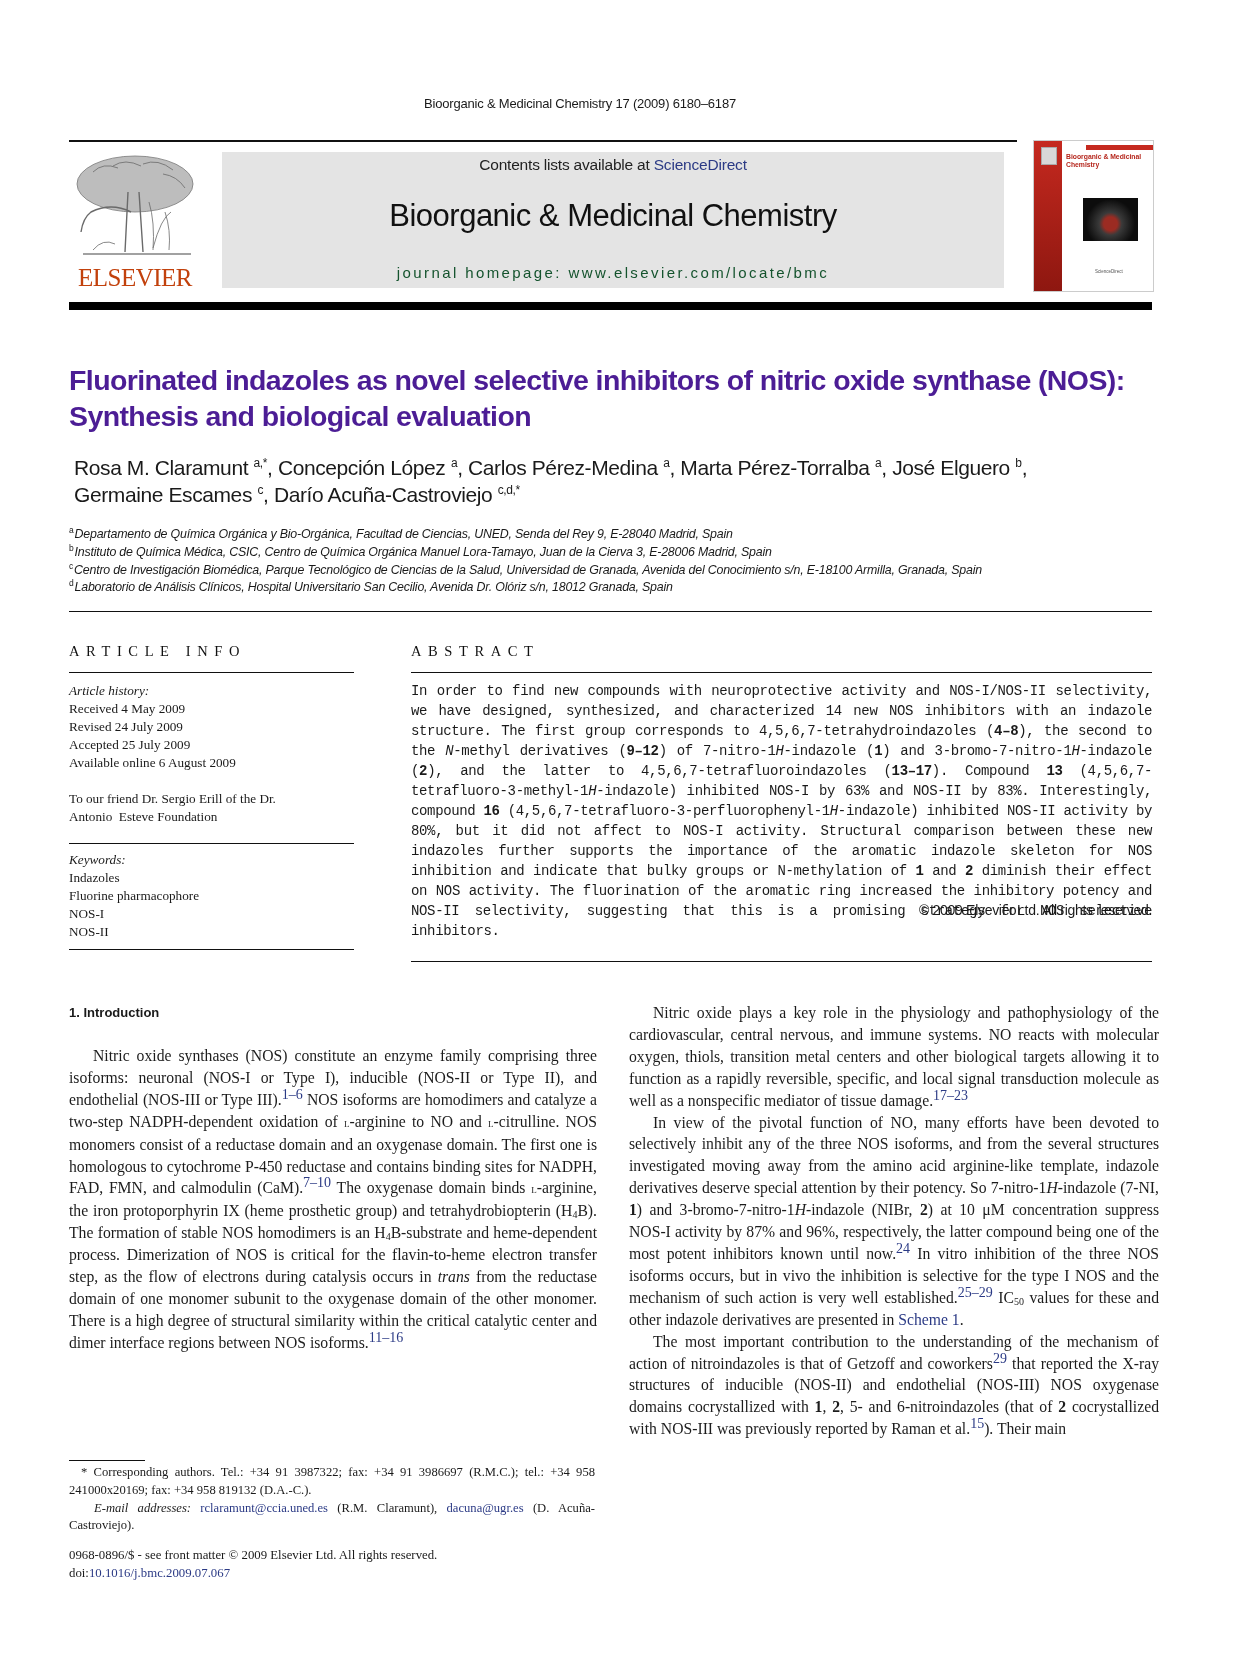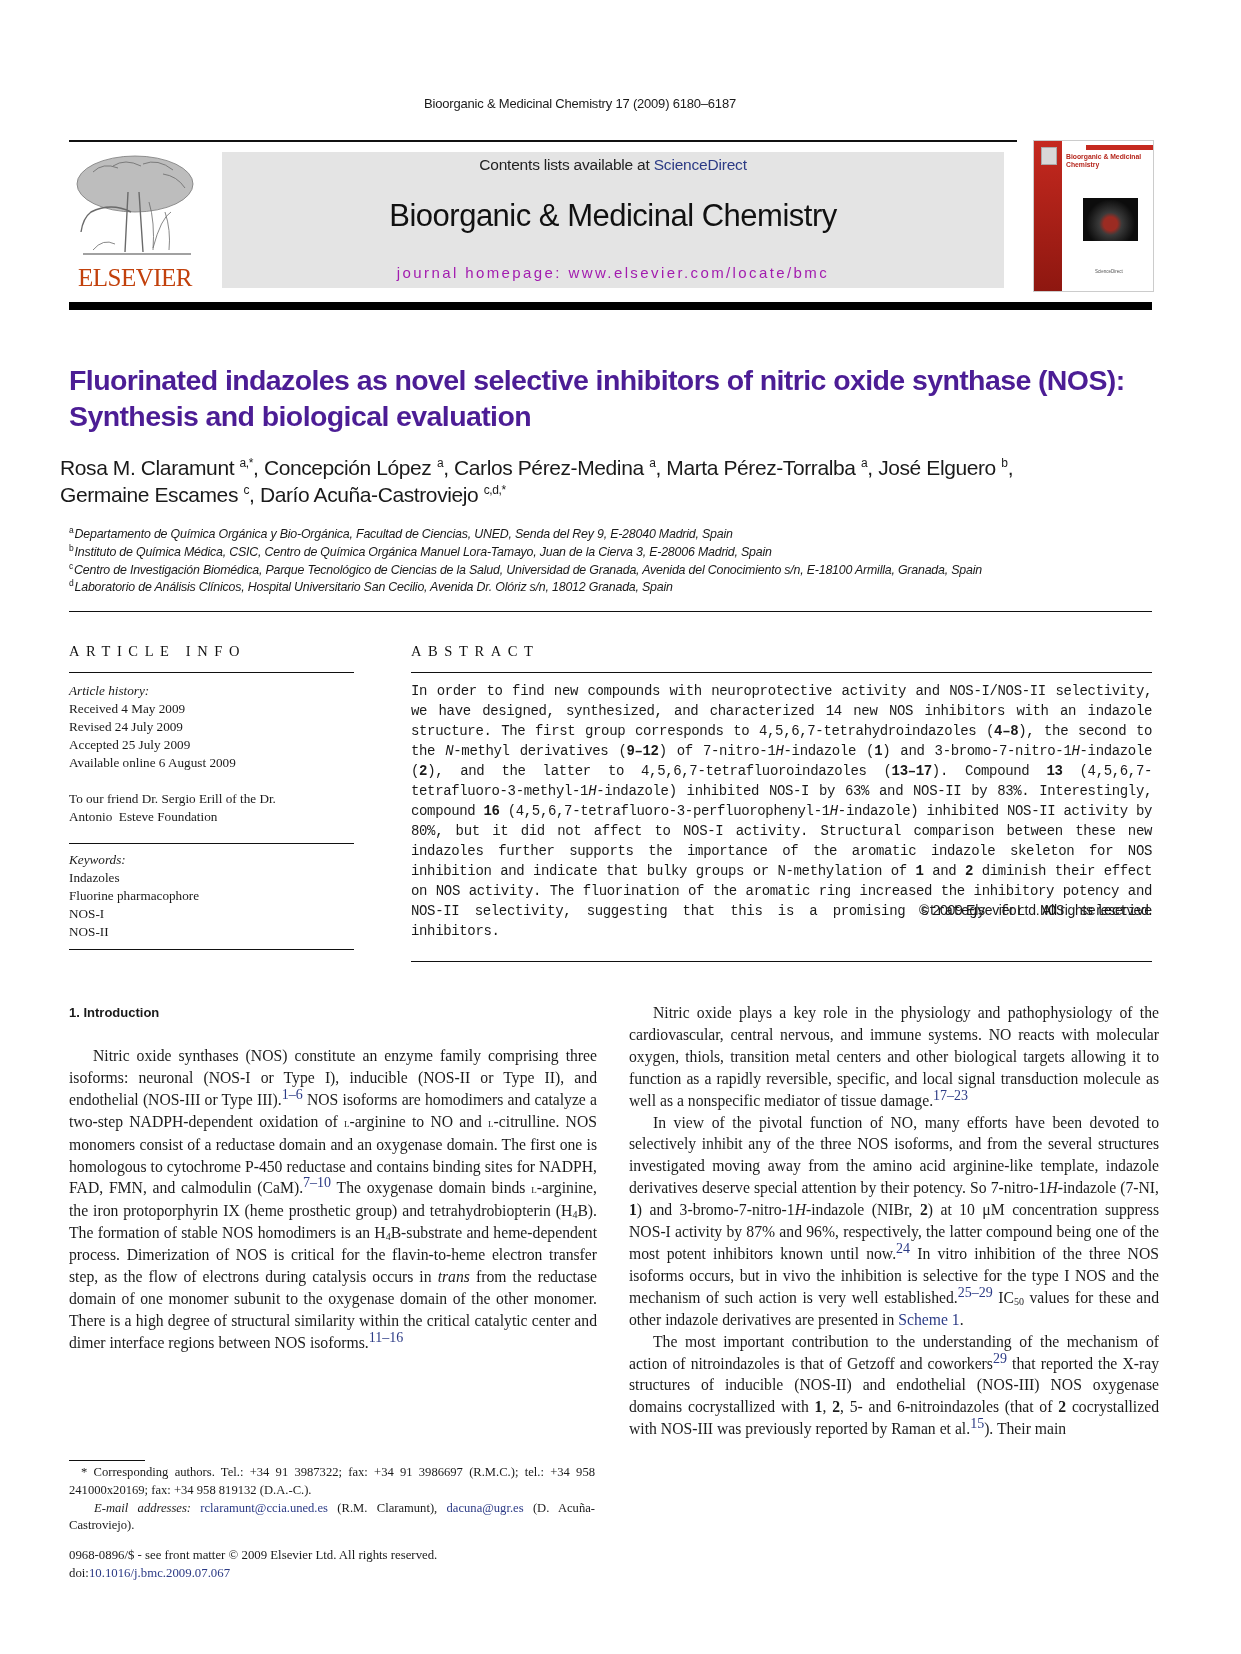--- a/index.html
+++ b/index.html
@@ -14,34 +14,34 @@
   #running-head { left: 0; width: 1160px; top: 96px; text-align: center; font-size: 13px; }
   #top-rule { left: 69px; top: 140px; width: 948px; height: 1.5px; background: #111; }
   #logo { left: 69px; top: 152px; width: 132px; height: 140px; }
   #logo-tree { position: absolute; left: 4px; top: 0; width: 124px; height: 110px; }
   #logo-word { position: absolute; left: 0; top: 112px; width: 132px; text-align: center;
                font-family: "Liberation Serif", serif; font-size: 25px; color: #c2410c; letter-spacing: -0.5px; }
   #masthead { left: 222px; top: 152px; width: 782px; height: 136px; background: #e4e4e4; }
   #contents-line { position: absolute; top: 4px; width: 100%; text-align: center; font-size: 15.5px; color: #222; }
   #journal-name { position: absolute; top: 46px; width: 100%; text-align: center; font-size: 31px; color: #111;
                   font-family: "Liberation Sans", sans-serif; letter-spacing: -0.5px; }
-  #homepage { position: absolute; top: 112px; width: 100%; text-align: center; font-size: 15px; letter-spacing: 2.4px; color: #a21caf; }
+  #homepage { position: absolute; top: 112px; width: 100%; text-align: center; font-size: 15px; letter-spacing: 2.4px; color: #14532d; }
   #cover { left: 1033px; top: 140px; width: 119px; height: 150px; background: #fff; border: 1px solid #ccc; overflow: hidden; }
   #cover .spine { position: absolute; left: 0; top: 0; width: 28px; height: 100%; background: linear-gradient(#c5291f, #8e1710); }
   #cover .spine-logo { position: absolute; left: 7px; top: 6px; width: 14px; height: 16px; background: #d8d8d8; border: 1px solid #aaa; }
   #cover .bar { position: absolute; left: 52px; top: 4px; width: 67px; height: 5px; background: #c5291f; }
   #cover .ttl { position: absolute; left: 32px; top: 12px; width: 86px; font-family: "Liberation Sans", sans-serif; font-weight: bold; font-size: 6.8px; line-height: 8px; color: #b5261c; }
   #cover .pic { position: absolute; left: 49px; top: 57px; width: 55px; height: 43px; background: radial-gradient(circle at 50% 60%, #9b2b22 0 18%, #3a3a3a 30%, #0c0c0c 65%); }
   #cover .sd { position: absolute; left: 40px; top: 128px; width: 70px; text-align: center; font-family: "Liberation Sans", sans-serif; font-size: 4.5px; color: #555; }
   #thick-rule { left: 69px; top: 302px; width: 1083px; height: 8px; background: #000; }
 
   
   #title { left: 69px; top: 362px; width: 1090px; font-family: "Liberation Sans", sans-serif; font-weight: bold;
            font-size: 28.5px; line-height: 36px; color: #4c1d95; letter-spacing: -0.6px; }
-  #authors { left: 60px; top: 454px; width: 1090px; font-family: "Liberation Sans", sans-serif; font-size: 21px; line-height: 27px; letter-spacing: -0.4px; }
+  #authors { left: 74px; top: 454px; width: 1090px; font-family: "Liberation Sans", sans-serif; font-size: 21px; line-height: 27px; letter-spacing: -0.4px; }
   #authors sup { font-size: 12px; vertical-align: 8px; line-height: 0; }
   #affiliations { left: 69px; top: 526px; width: 1090px; font-family: "Liberation Sans", sans-serif; font-style: italic; font-size: 12.4px; line-height: 17.8px; letter-spacing: -0.2px; }
   #affiliations sup { font-size: 8.5px; font-style: normal; vertical-align: 5px; line-height: 0; margin-right: 1px; }
   #aff-rule { left: 69px; top: 611px; width: 1083px; height: 1.3px; background: #111; }
 
   
   .spaced-head { font-size: 14.5px; letter-spacing: 6.6px; color: #111; }
   #info-head { left: 69px; top: 643px; }
   #abs-head { left: 411px; top: 643px; }
   .rule { position: absolute; height: 1.3px; background: #111; }

